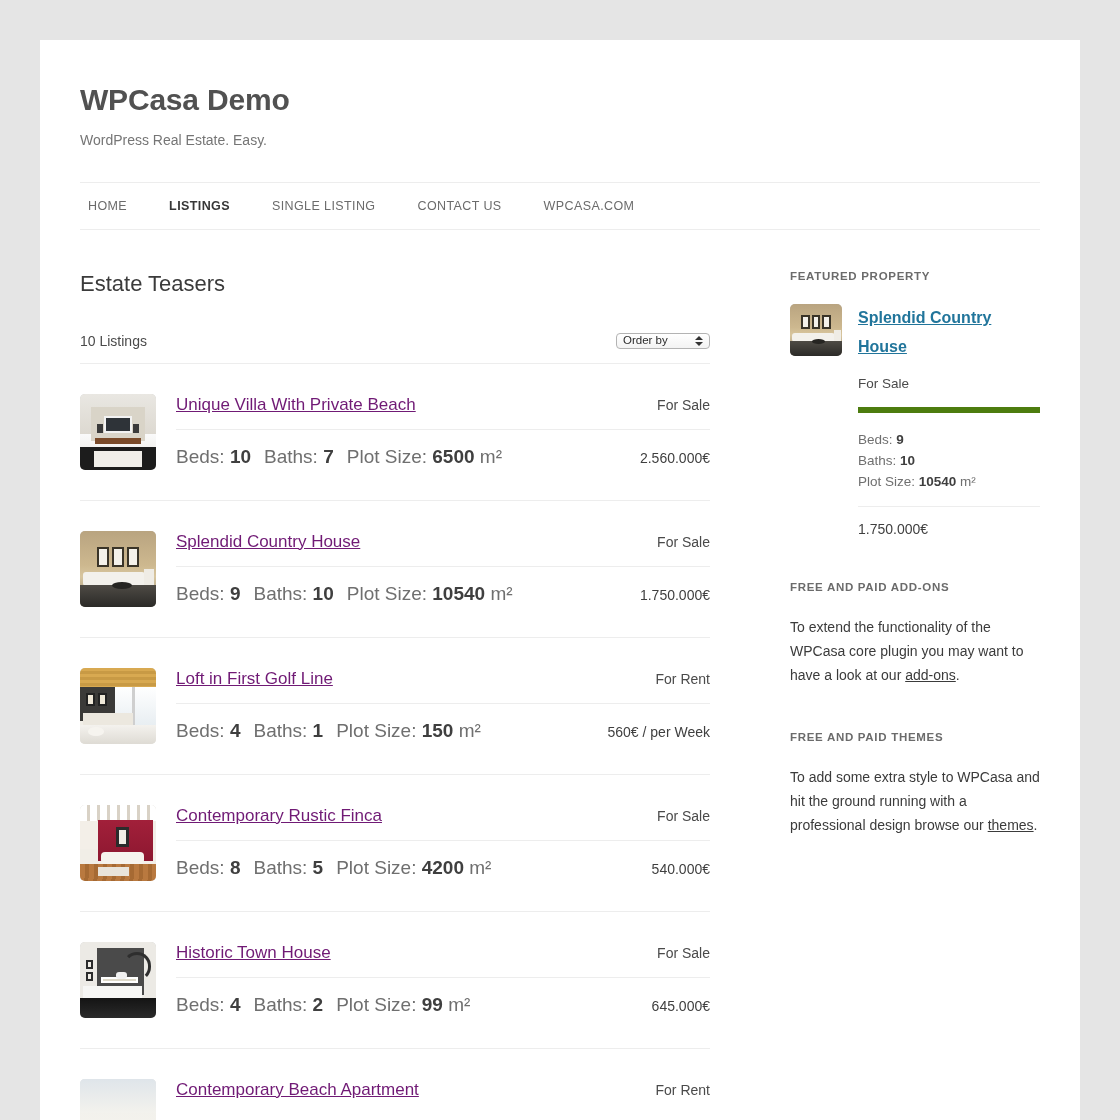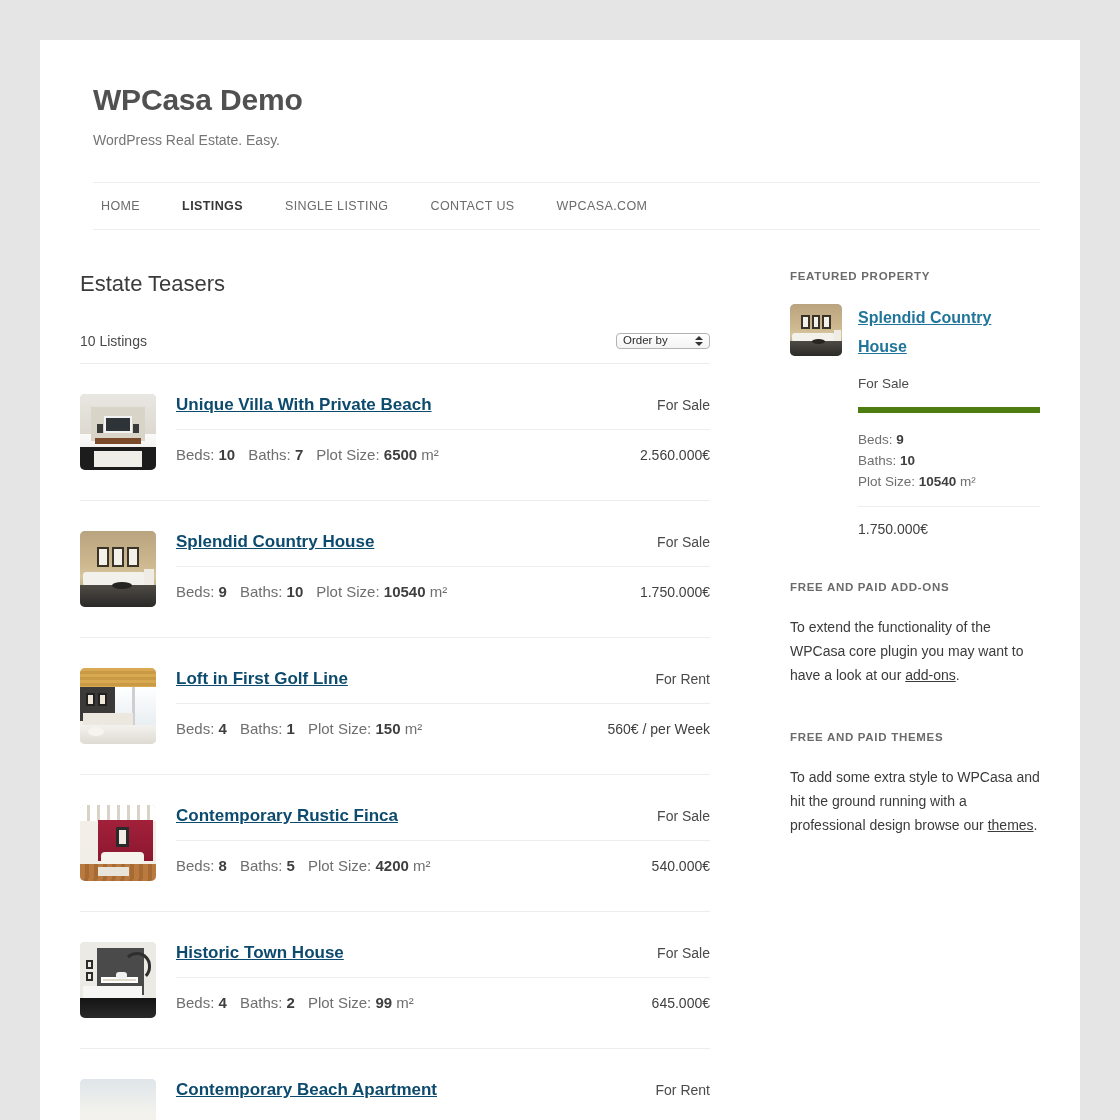--- a/index.html
+++ b/index.html
@@ -18,21 +18,21 @@
     left: 40px;
     top: 40px;
     width: 1040px;
     min-height: 1080px;
     background: #ffffff;
   }
 
   .inner { padding: 0 40px; }
 
   
-  .site-header { padding: 42px 0 0 0; margin-left: 13px; }
+  .site-header { padding: 42px 0 0 0; }
   .site-title {
     margin: 0;
     font-size: 30px;
     font-weight: bold;
     color: #515151;
     letter-spacing: -0.2px;
     line-height: 1.2;
   }
   .site-description {
     margin: 14px 0 0 0;
@@ -132,35 +132,35 @@
   }
   .listing-body { flex: 1; min-width: 0; }
 
   .listing-head { display: flex; align-items: baseline; justify-content: space-between; }
   .listing-title {
     margin: 0;
     font-size: 17px;
     line-height: 1.25;
   }
   .listing-title a {
-    color: #0c4a6e;
+    color: #701a75;
     text-decoration: underline;
-    font-weight: bold;
+    font-weight: normal;
   }
   .listing-offer { font-size: 14px; color: #4a4a4a; white-space: nowrap; padding-left: 14px; }
 
   .listing-meta-row {
     margin-top: 14px;
     padding-top: 16px;
     border-top: 1px solid #ededed;
     display: flex;
     align-items: baseline;
     justify-content: space-between;
   }
-  .listing-details { font-size: 15px; color: #6f6f6f; }
+  .listing-details { font-size: 19px; color: #6f6f6f; }
   .listing-details .d { margin-right: 13px; white-space: nowrap; }
   .listing-details b { color: #3f3f3f; font-weight: bold; }
   .listing-price { font-size: 14px; color: #3f3f3f; white-space: nowrap; padding-left: 14px; }
 
   
   .widget { margin-bottom: 44px; }
   .widget-title {
     margin: 0 0 22px 0;
     font-size: 11.5px;
     font-weight: bold;

